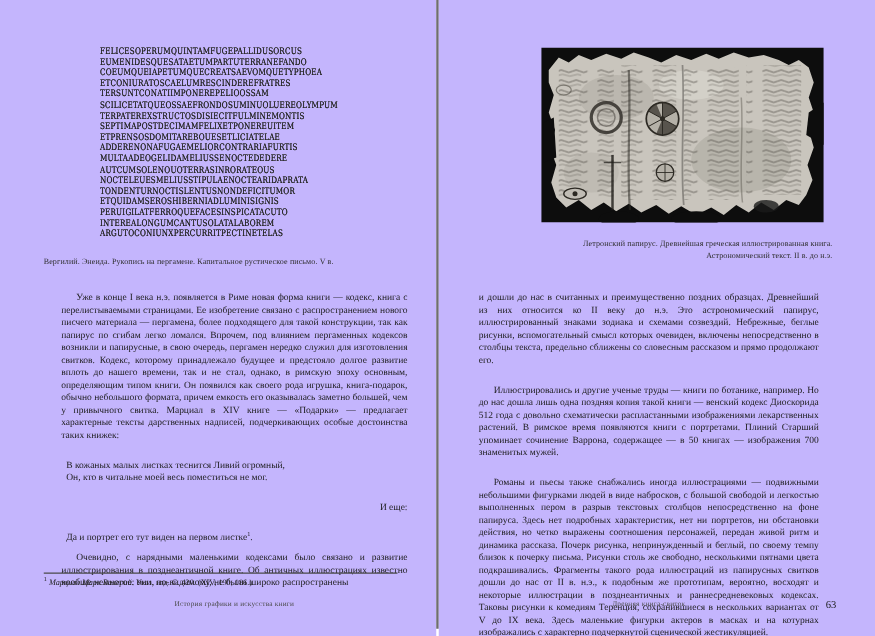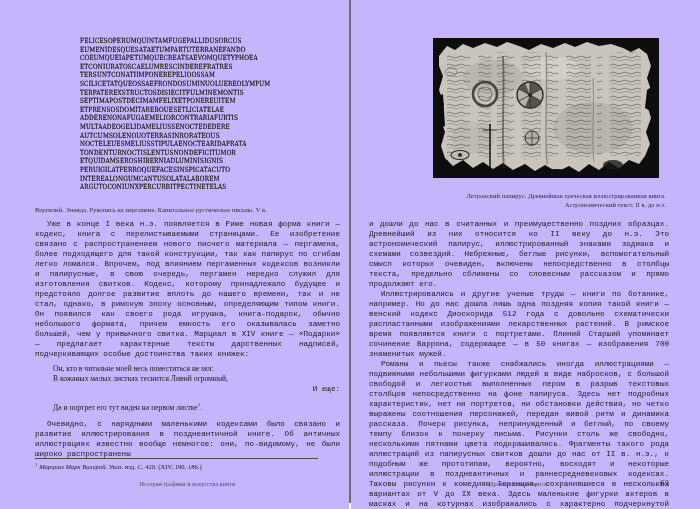--- a/index.html
+++ b/index.html
@@ -25,21 +25,21 @@
   .caption-left{
     position:absolute;left:35px;top:206px;width:300px;
     font-size:6.4px;color:#2e2e2e;letter-spacing:.1px;
   }
   .body-col{
     position:absolute;top:219px;
     font-size:7.6px;line-height:10px;text-align:justify;
   }
   #body-left{left:35px;width:305px;}
   #body-right{left:18px;width:300px;}
-  .body-col p{margin:0;text-indent:12px;font-family:Liberation Mono, monospace;}
+  .body-col p{margin:14px;text-indent:12px;}
   .body-col p.noindent{text-indent:0;}
   .verse{margin:5px 0 0 18px;text-align:left;}
   .verse div{white-space:nowrap;}
   .interjection{margin:8px 0 0 0;padding-left:18px;text-indent:0 !important;text-align:right;}
   .verse.v2{margin-top:9px;}
   .p-after-verse{margin-top:6px !important;}
   sup{font-size:5px;line-height:0;}
 
   .footnote-rule{position:absolute;left:35px;top:458px;width:283px;height:1px;background:#4a4a4a;}
   .footnote{position:absolute;left:35px;top:463px;width:300px;font-size:6.6px;color:#222;}
@@ -83,22 +83,22 @@
     <div>PERUIGILATFERROQUEFACESINSPICATACUTO</div>
     <div>INTEREALONGUMCANTUSOLATALABOREM</div>
     <div>ARGUTOCONIUNXPERCURRITPECTINETELAS</div>
   </div>
 
   <div class="caption-left">Вергилий. Энеида. Рукопись на пергамене. Капитальное рустическое письмо. V в.</div>
 
   <div class="body-col" id="body-left">
     <p>Уже в конце I века н.э. появляется в Риме новая форма книги — кодекс, книга с перелистываемыми страницами. Ее изобретение связано с распространением нового писчего материала — пергамена, более подходящего для такой конструкции, так как папирус по сгибам легко ломался. Впрочем, под влиянием пергаменных кодексов возникли и папирусные, в свою очередь, пергамен нередко служил для изготовления свитков. Кодекс, которому принадлежало будущее и предстояло долгое развитие вплоть до нашего времени, так и не стал, однако, в римскую эпоху основным, определяющим типом книги. Он появился как своего рода игрушка, книга-подарок, обычно небольшого формата, причем емкость его оказывалась заметно большей, чем у привычного свитка. Марциал в XIV книге — «Подарки» — предлагает характерные тексты дарственных надписей, подчеркивающих особые достоинства таких книжек:</p>
     <div class="verse">
+      <div>В кожаных малых листках теснится Ливий огромный,</div>
       <div>Он, кто в читальне моей весь поместиться не мог.</div>
-      <div>В кожаных малых листках теснится Ливий огромный,</div>
     </div>
     <p class="interjection noindent">И еще:</p>
     <div class="verse v2">
       <div><span>Да и портрет его тут виден на первом листке</span><sup>1</sup><span>.</span></div>
     </div>
     <p class="p-after-verse">Очевидно, с нарядными маленькими кодексами было связано и развитие иллюстрирования в позднеантичной книге. Об античных иллюстрациях известно вообще немногое: они, по-видимому, не были широко распространены</p>
   </div>
 
   <div class="footnote-rule"></div>
   <div class="footnote">

